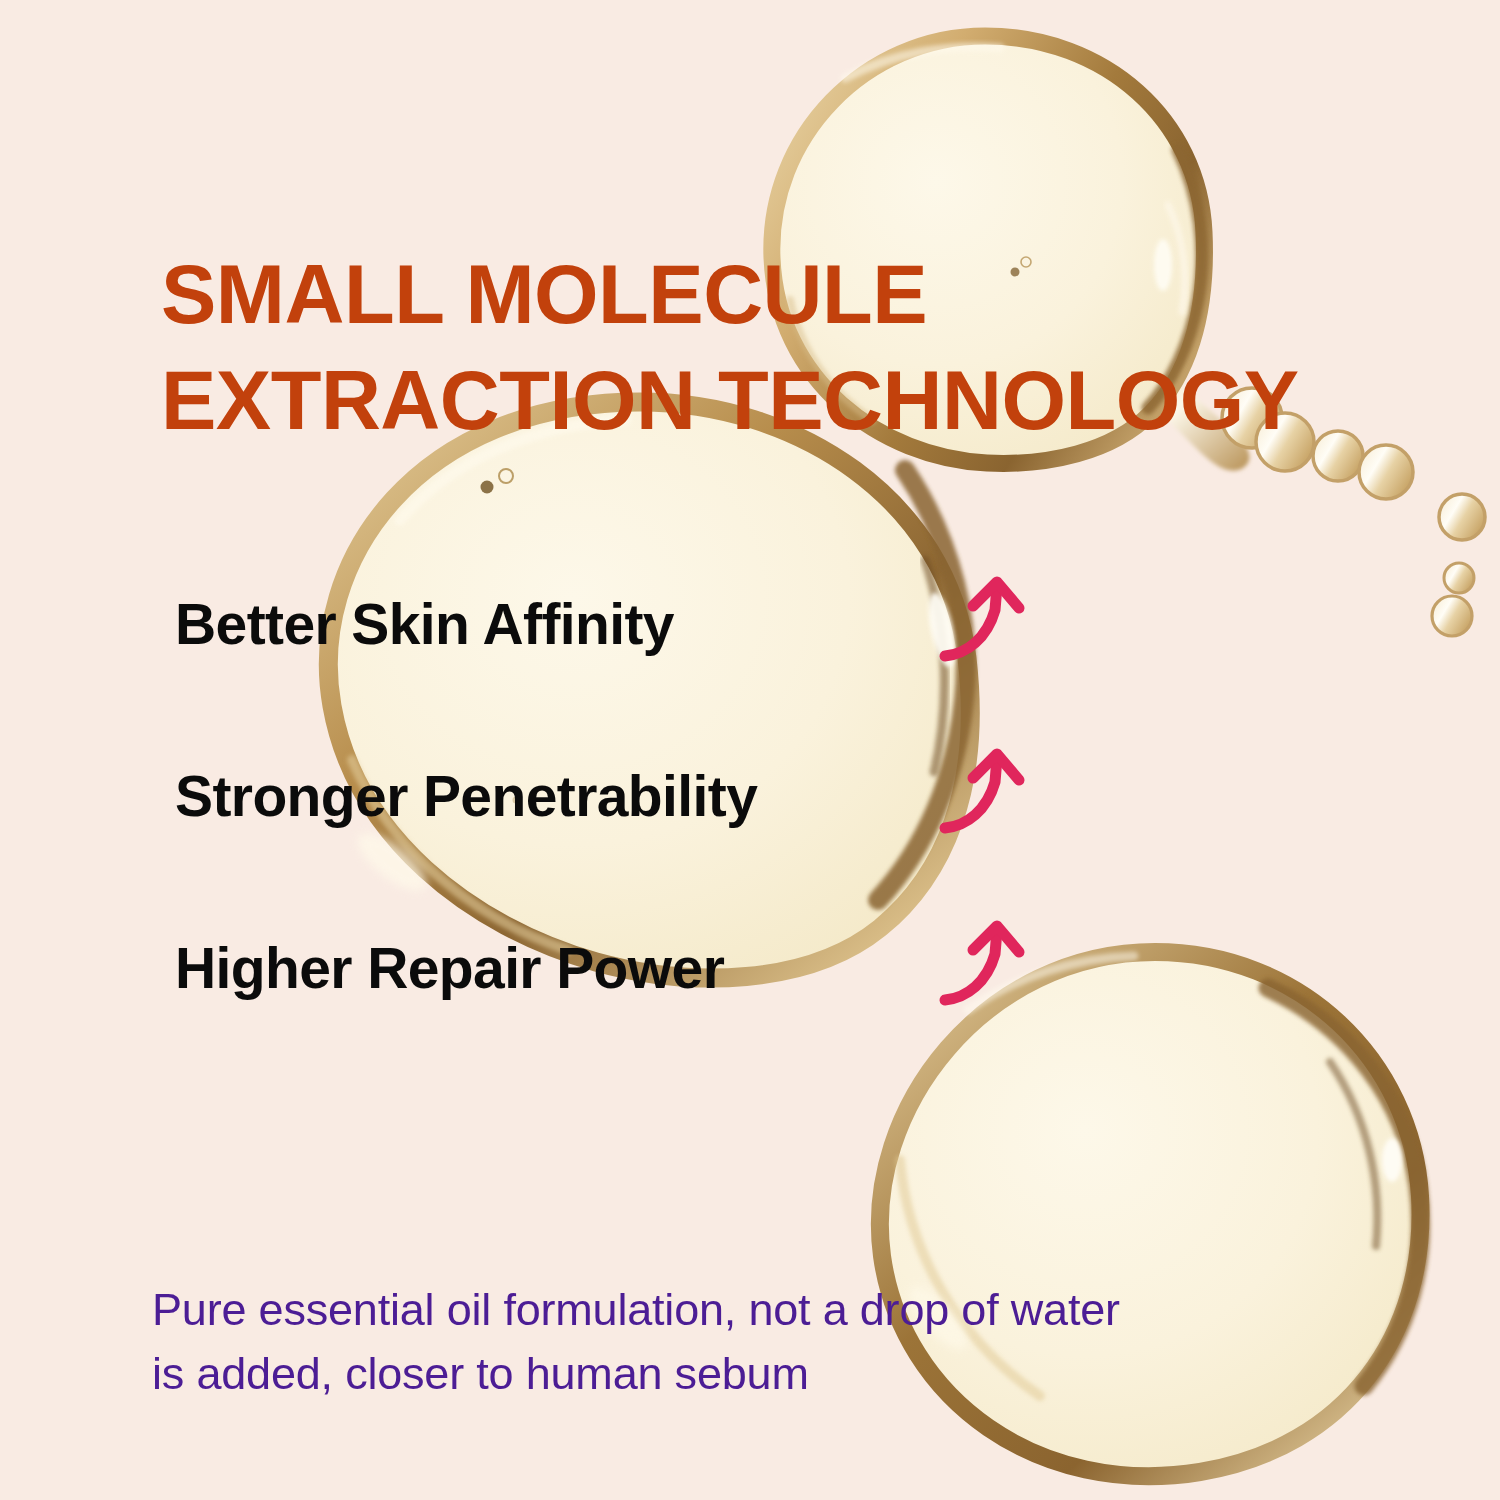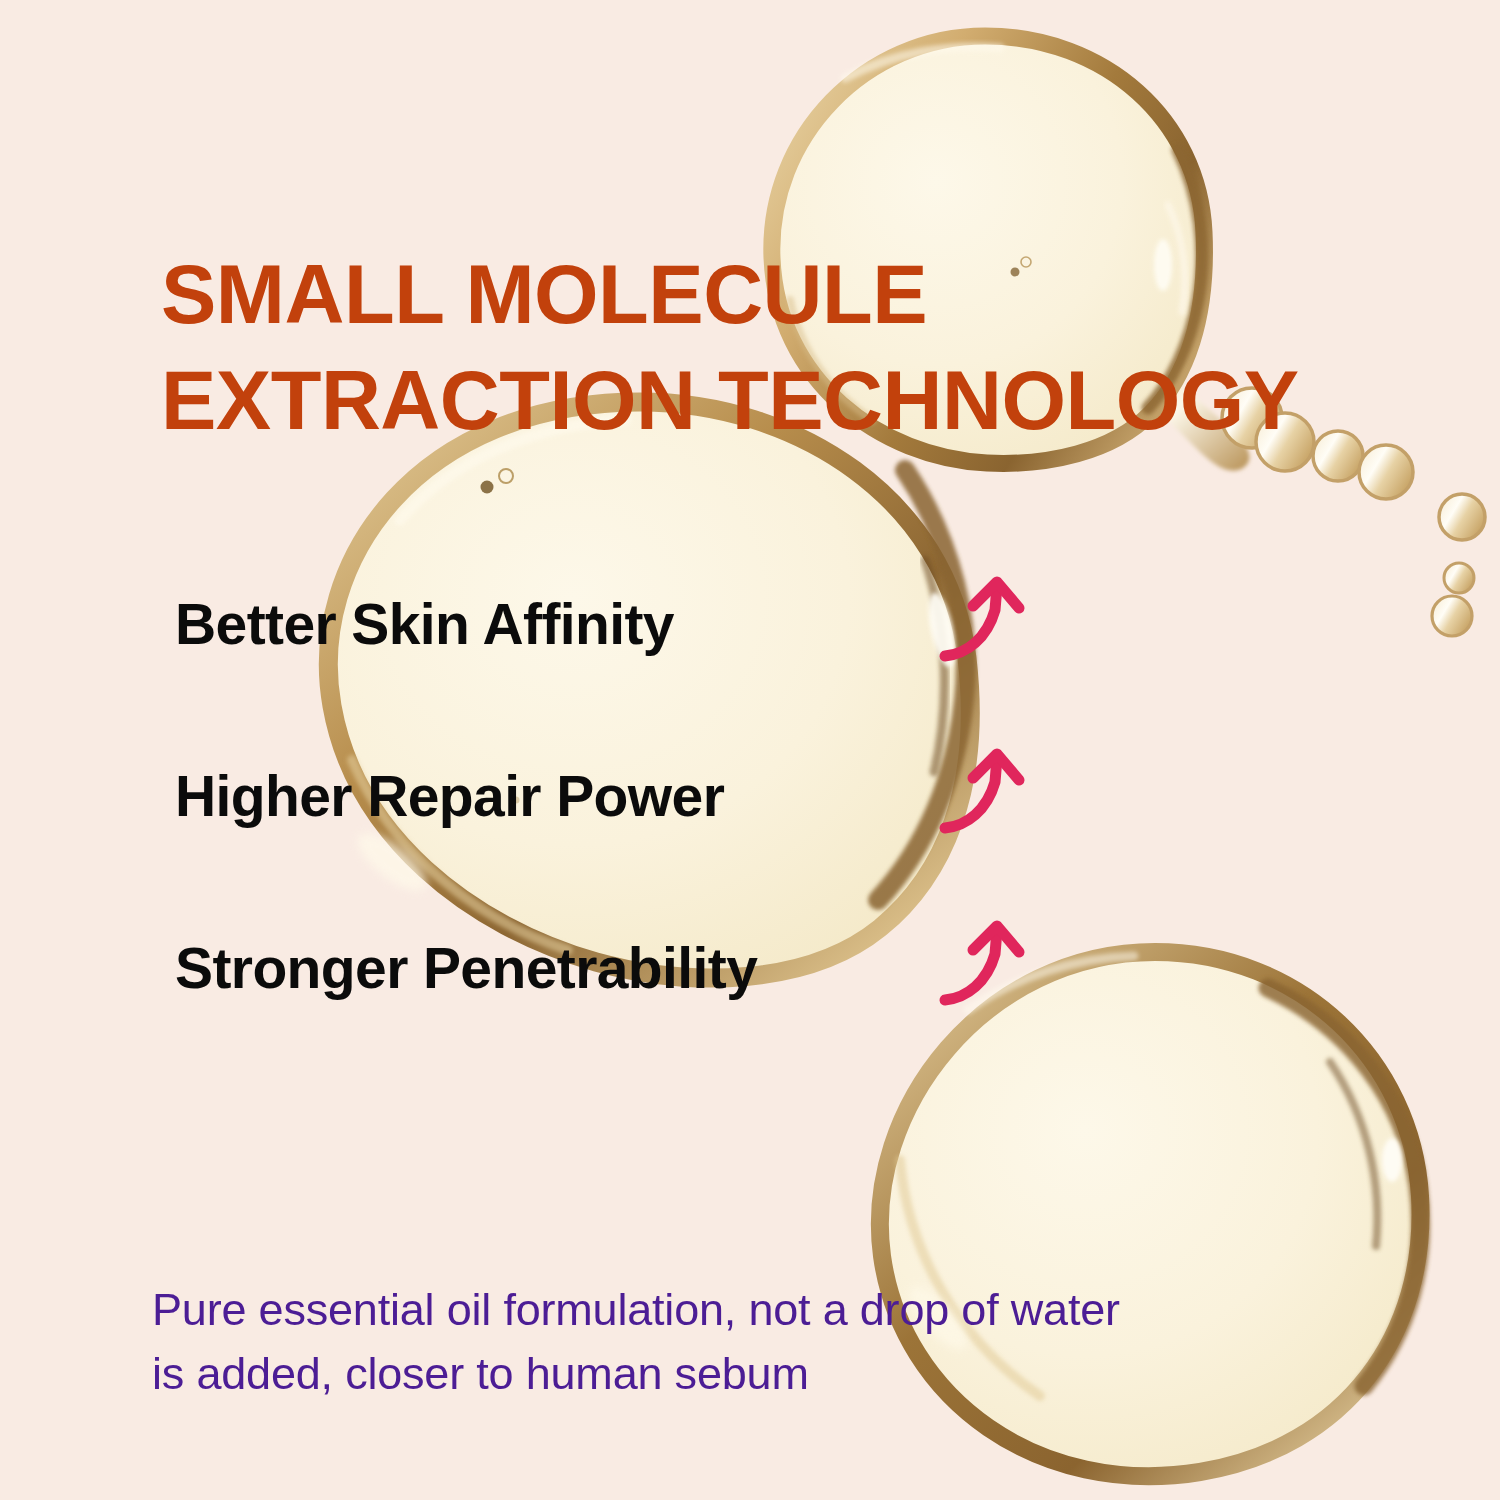--- a/index.html
+++ b/index.html
@@ -206,33 +206,33 @@
 
     <div class="benefit-row">
       <span class="benefit-label">Better Skin Affinity</span>
       <svg class="benefit-arrow" style="left:760px;" viewBox="0 0 96 104" xmlns="http://www.w3.org/2000/svg">
         <path d="M10 86 C32 84 52 68 60 40 L62 16" fill="none" stroke="#e0265c" stroke-width="11" stroke-linecap="round" stroke-linejoin="round"></path>
         <path d="M38 36 L62 12 L84 38" fill="none" stroke="#e0265c" stroke-width="11" stroke-linecap="round" stroke-linejoin="round"></path>
       </svg>
     </div>
 
     <div class="benefit-row">
+      <span class="benefit-label">Stronger Penetrability</span>
+      <svg class="benefit-arrow" style="left:760px;" viewBox="0 0 96 104" xmlns="http://www.w3.org/2000/svg">
+        <path d="M10 86 C32 84 52 68 60 40 L62 16" fill="none" stroke="#e0265c" stroke-width="11" stroke-linecap="round" stroke-linejoin="round"></path>
+        <path d="M38 36 L62 12 L84 38" fill="none" stroke="#e0265c" stroke-width="11" stroke-linecap="round" stroke-linejoin="round"></path>
+      </svg>
+    </div>
+
+    <div class="benefit-row">
       <span class="benefit-label">Higher Repair Power</span>
       <svg class="benefit-arrow" style="left:760px;" viewBox="0 0 96 104" xmlns="http://www.w3.org/2000/svg">
         <path d="M10 86 C32 84 52 68 60 40 L62 16" fill="none" stroke="#e0265c" stroke-width="11" stroke-linecap="round" stroke-linejoin="round"></path>
         <path d="M38 36 L62 12 L84 38" fill="none" stroke="#e0265c" stroke-width="11" stroke-linecap="round" stroke-linejoin="round"></path>
       </svg>
     </div>
 
-    <div class="benefit-row">
-      <span class="benefit-label">Stronger Penetrability</span>
-      <svg class="benefit-arrow" style="left:760px;" viewBox="0 0 96 104" xmlns="http://www.w3.org/2000/svg">
-        <path d="M10 86 C32 84 52 68 60 40 L62 16" fill="none" stroke="#e0265c" stroke-width="11" stroke-linecap="round" stroke-linejoin="round"></path>
-        <path d="M38 36 L62 12 L84 38" fill="none" stroke="#e0265c" stroke-width="11" stroke-linecap="round" stroke-linejoin="round"></path>
-      </svg>
-    </div>
-
   </div>
 
   <p class="caption">Pure essential oil formulation, not a drop of water
 is added, closer to human sebum</p>
 
 </div>
 
 </body></html>

